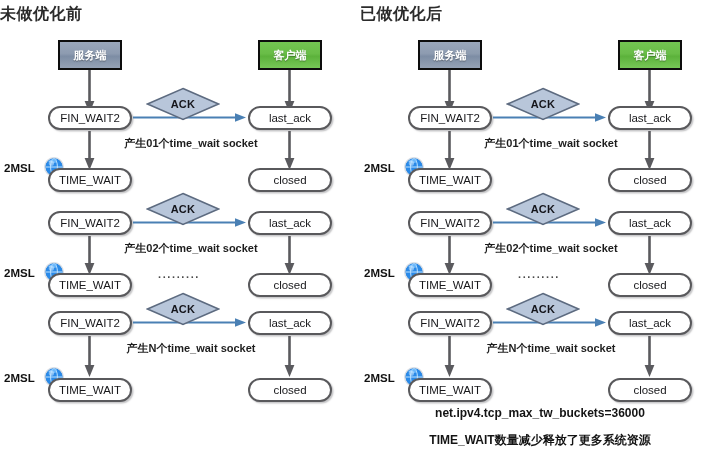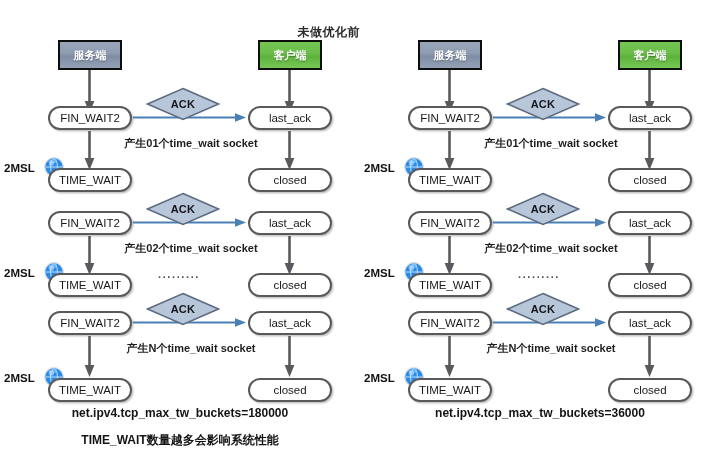--- a/index.html
+++ b/index.html
@@ -6,22 +6,22 @@
   body{
     width:720px;height:452px;position:relative;overflow:hidden;
     font-family:"Liberation Sans","DejaVu Sans",sans-serif;
     color:#1a1a1a;
   }
   .panel{position:absolute;top:0;width:360px;height:452px;}
   .panel.left{left:0;}
   .panel.right{left:360px;}
 
   .panel-title{
-    position:absolute;top:24px;left:0;width:360px;text-align:right;
-    font-size:12px;font-weight:bold;color:#2b2b2b;letter-spacing:.5px;
+    position:absolute;top:4px;left:0;width:360px;text-align:left;
+    font-size:16px;font-weight:bold;color:#2b2b2b;letter-spacing:.5px;
   }
 
   
   .endpoint{
     position:absolute;width:64px;height:30px;
     border:2.5px solid #0d0d0d;
     display:flex;align-items:center;justify-content:center;
     font-size:11px;font-weight:bold;color:#ffffff;
     box-sizing:border-box;
     text-shadow:0 1px 1px rgba(0,0,0,.35);
@@ -251,26 +251,25 @@
       <path d="M11 2.6a8.4 8.4 0 0 1 0 16.8 8.4 8.4 0 0 1 0-16.8z" fill="#2a8ae8"></path>
       <ellipse cx="11" cy="11" rx="3.4" ry="8.4" fill="none" stroke="#bfe2ff" stroke-width="1"></ellipse>
       <line x1="2.6" y1="11" x2="19.4" y2="11" stroke="#bfe2ff" stroke-width="1"></line>
       <path d="M5 5.5a8.4 8.4 0 0 1 9 -2.3 l-1 3.2 -3.4 1.2 z" fill="#7fc4ff" opacity=".75"></path>
       <circle cx="8.4" cy="7.2" r="2.6" fill="#eaf6ff" opacity=".45"></circle>
     </svg>
   </div>
   <div class="state left-col" style="top:378px;">TIME_WAIT</div>
   <div class="state right-col" style="top:378px;">closed</div>
 
-  <div class="sysctl" style="top:406px;">net.ipv4.tcp_max_tw_buckets=180000</div>
-  <div class="summary" style="top:432px;">TIME_WAIT数量越多会影响系统性能</div>
 </div>
 
 <div class="panel right">
 
+  <div class="panel-title">已做优化后</div>
 
   <div class="endpoint server">服务端</div>
   <div class="endpoint client">客户端</div>
 
   <div class="varrow" style="left:84px;top:70px;height:44px;">
     <svg width="11" height="44" viewBox="0 0 11 44">
         <line x1="5.5" y1="0" x2="5.5" y2="33" stroke="#5a5a5e" stroke-width="2.6"></line>
         <polygon points="5.5,43 0.6,31 10.4,31" fill="#5a5a5e"></polygon>
       </svg>
   </div>
@@ -418,13 +417,14 @@
       <ellipse cx="11" cy="11" rx="3.4" ry="8.4" fill="none" stroke="#bfe2ff" stroke-width="1"></ellipse>
       <line x1="2.6" y1="11" x2="19.4" y2="11" stroke="#bfe2ff" stroke-width="1"></line>
       <path d="M5 5.5a8.4 8.4 0 0 1 9 -2.3 l-1 3.2 -3.4 1.2 z" fill="#7fc4ff" opacity=".75"></path>
       <circle cx="8.4" cy="7.2" r="2.6" fill="#eaf6ff" opacity=".45"></circle>
     </svg>
   </div>
   <div class="state left-col" style="top:378px;">TIME_WAIT</div>
   <div class="state right-col" style="top:378px;">closed</div>
 
   <div class="sysctl" style="top:406px;">net.ipv4.tcp_max_tw_buckets=36000</div>
+  <div class="summary" style="top:432px;">TIME_WAIT数量减少释放了更多系统资源</div>
 </div>
 
 </body></html>

